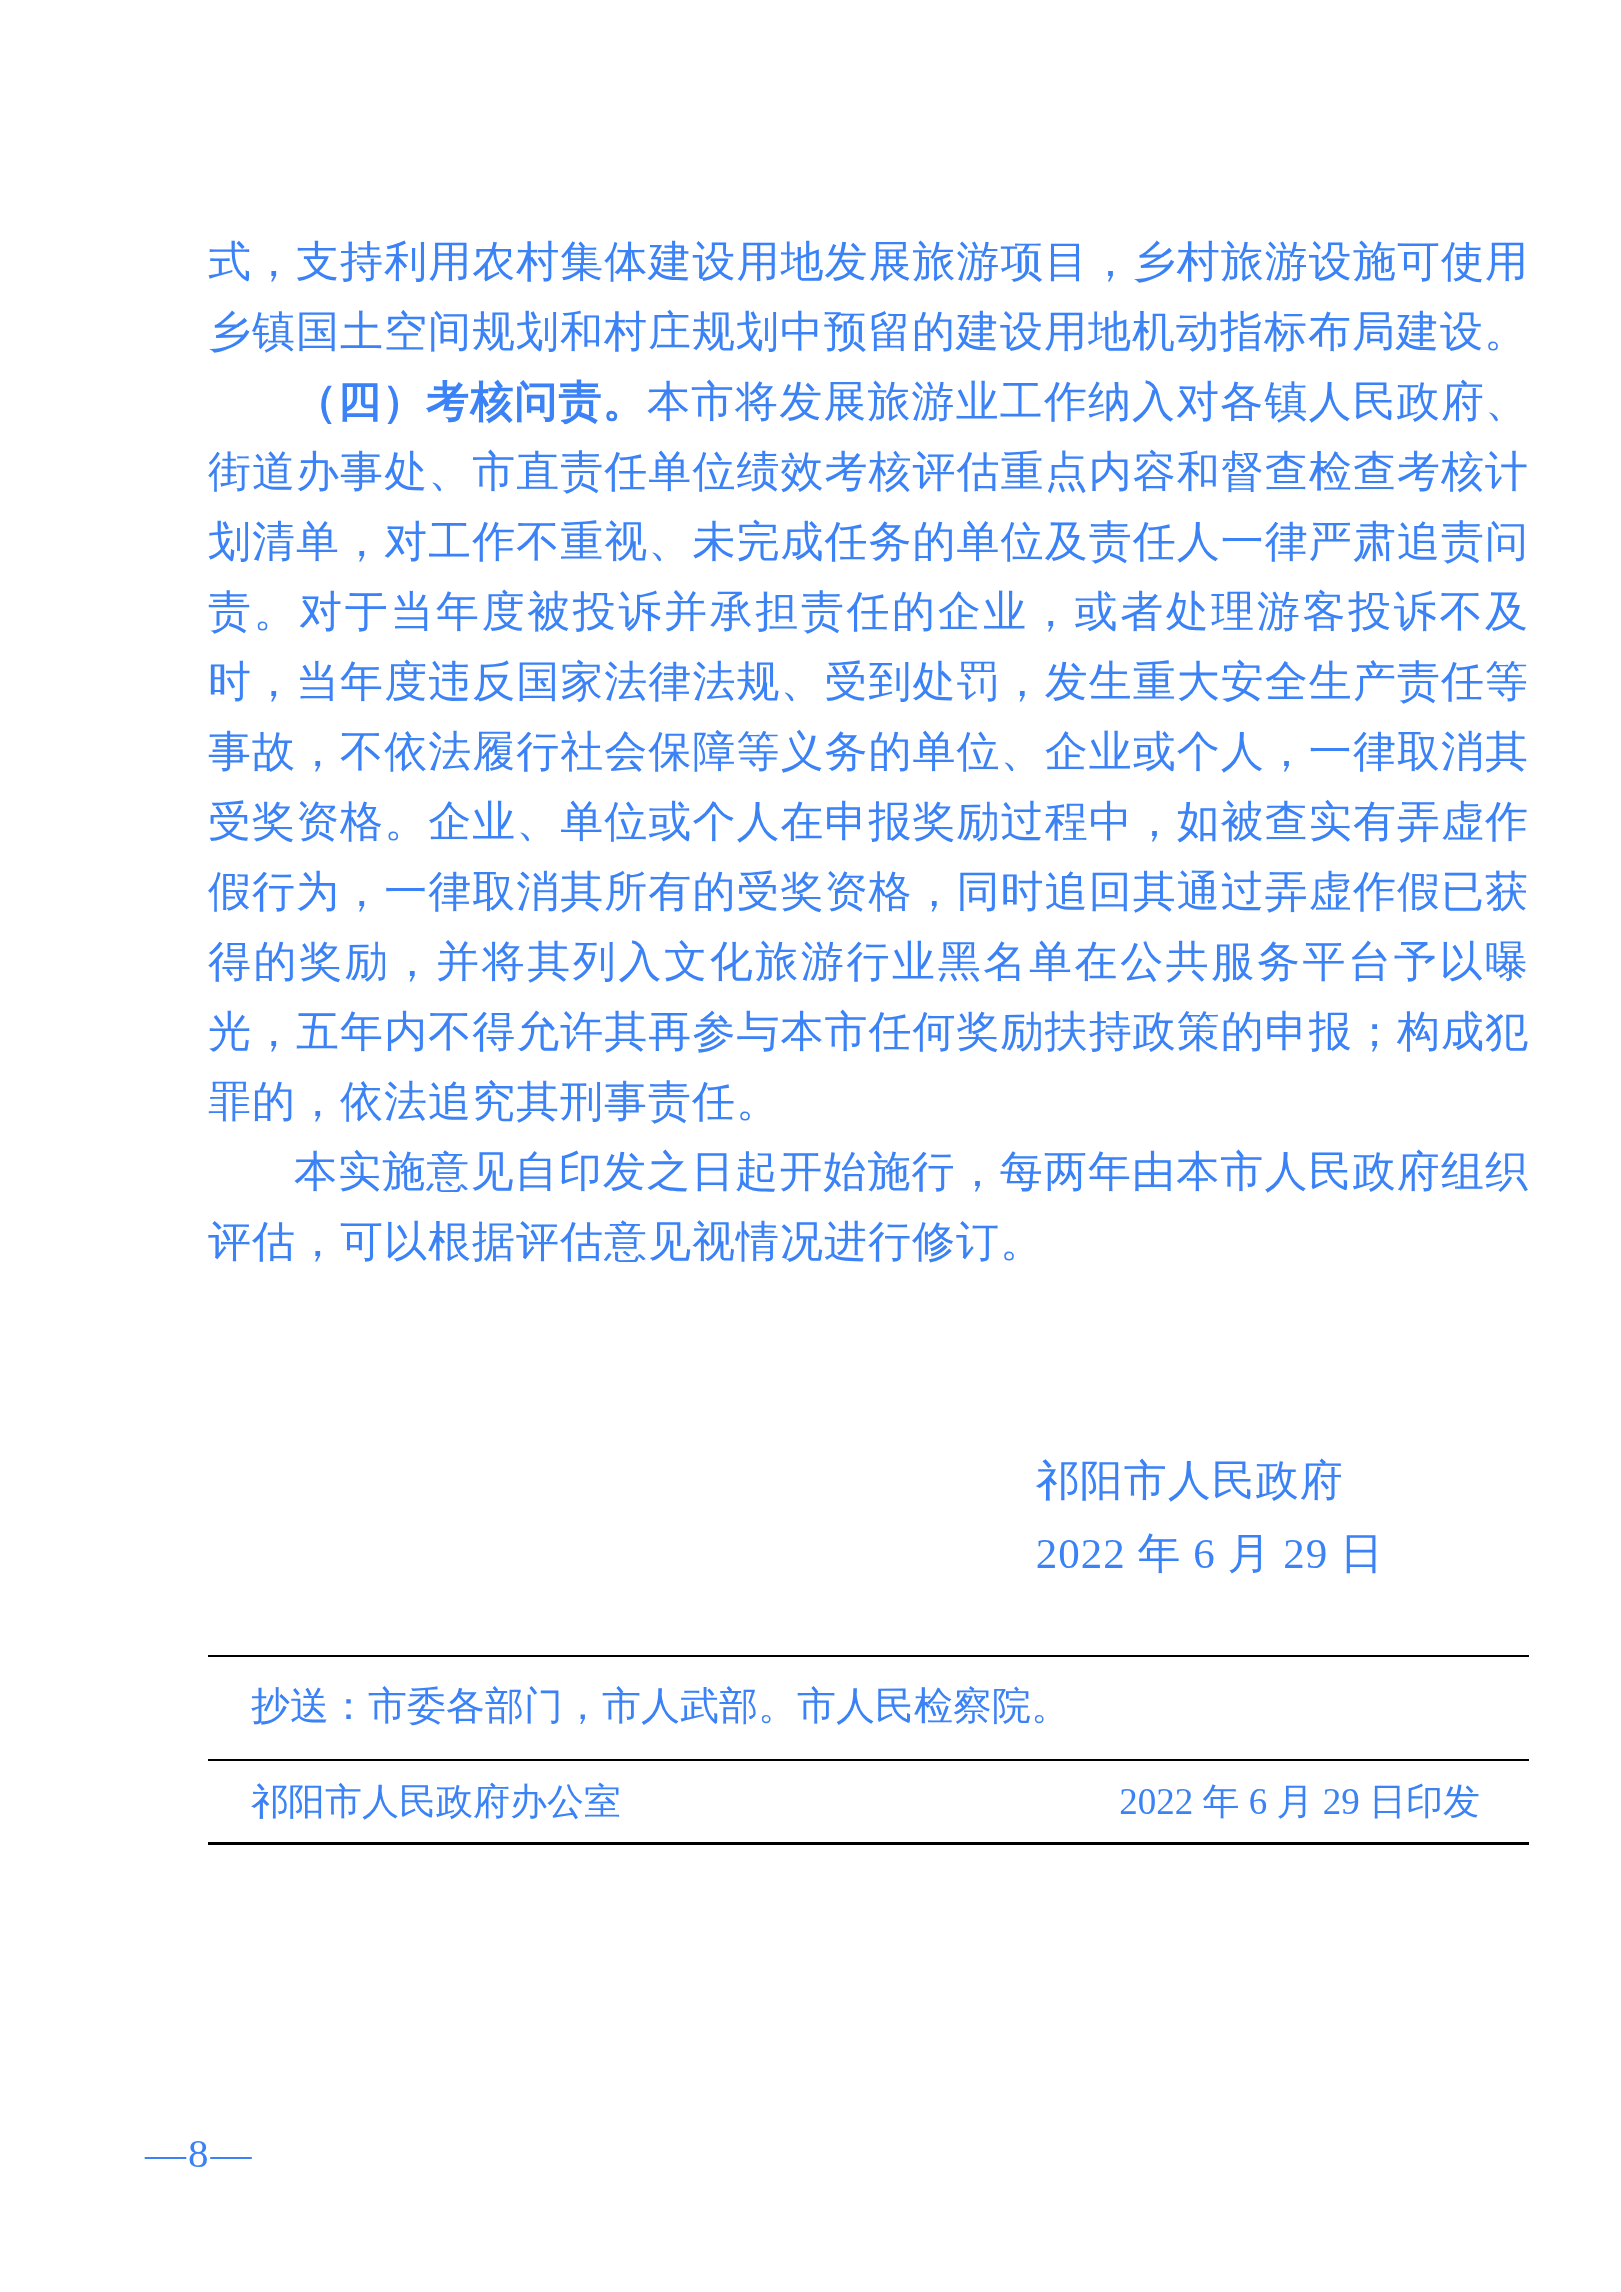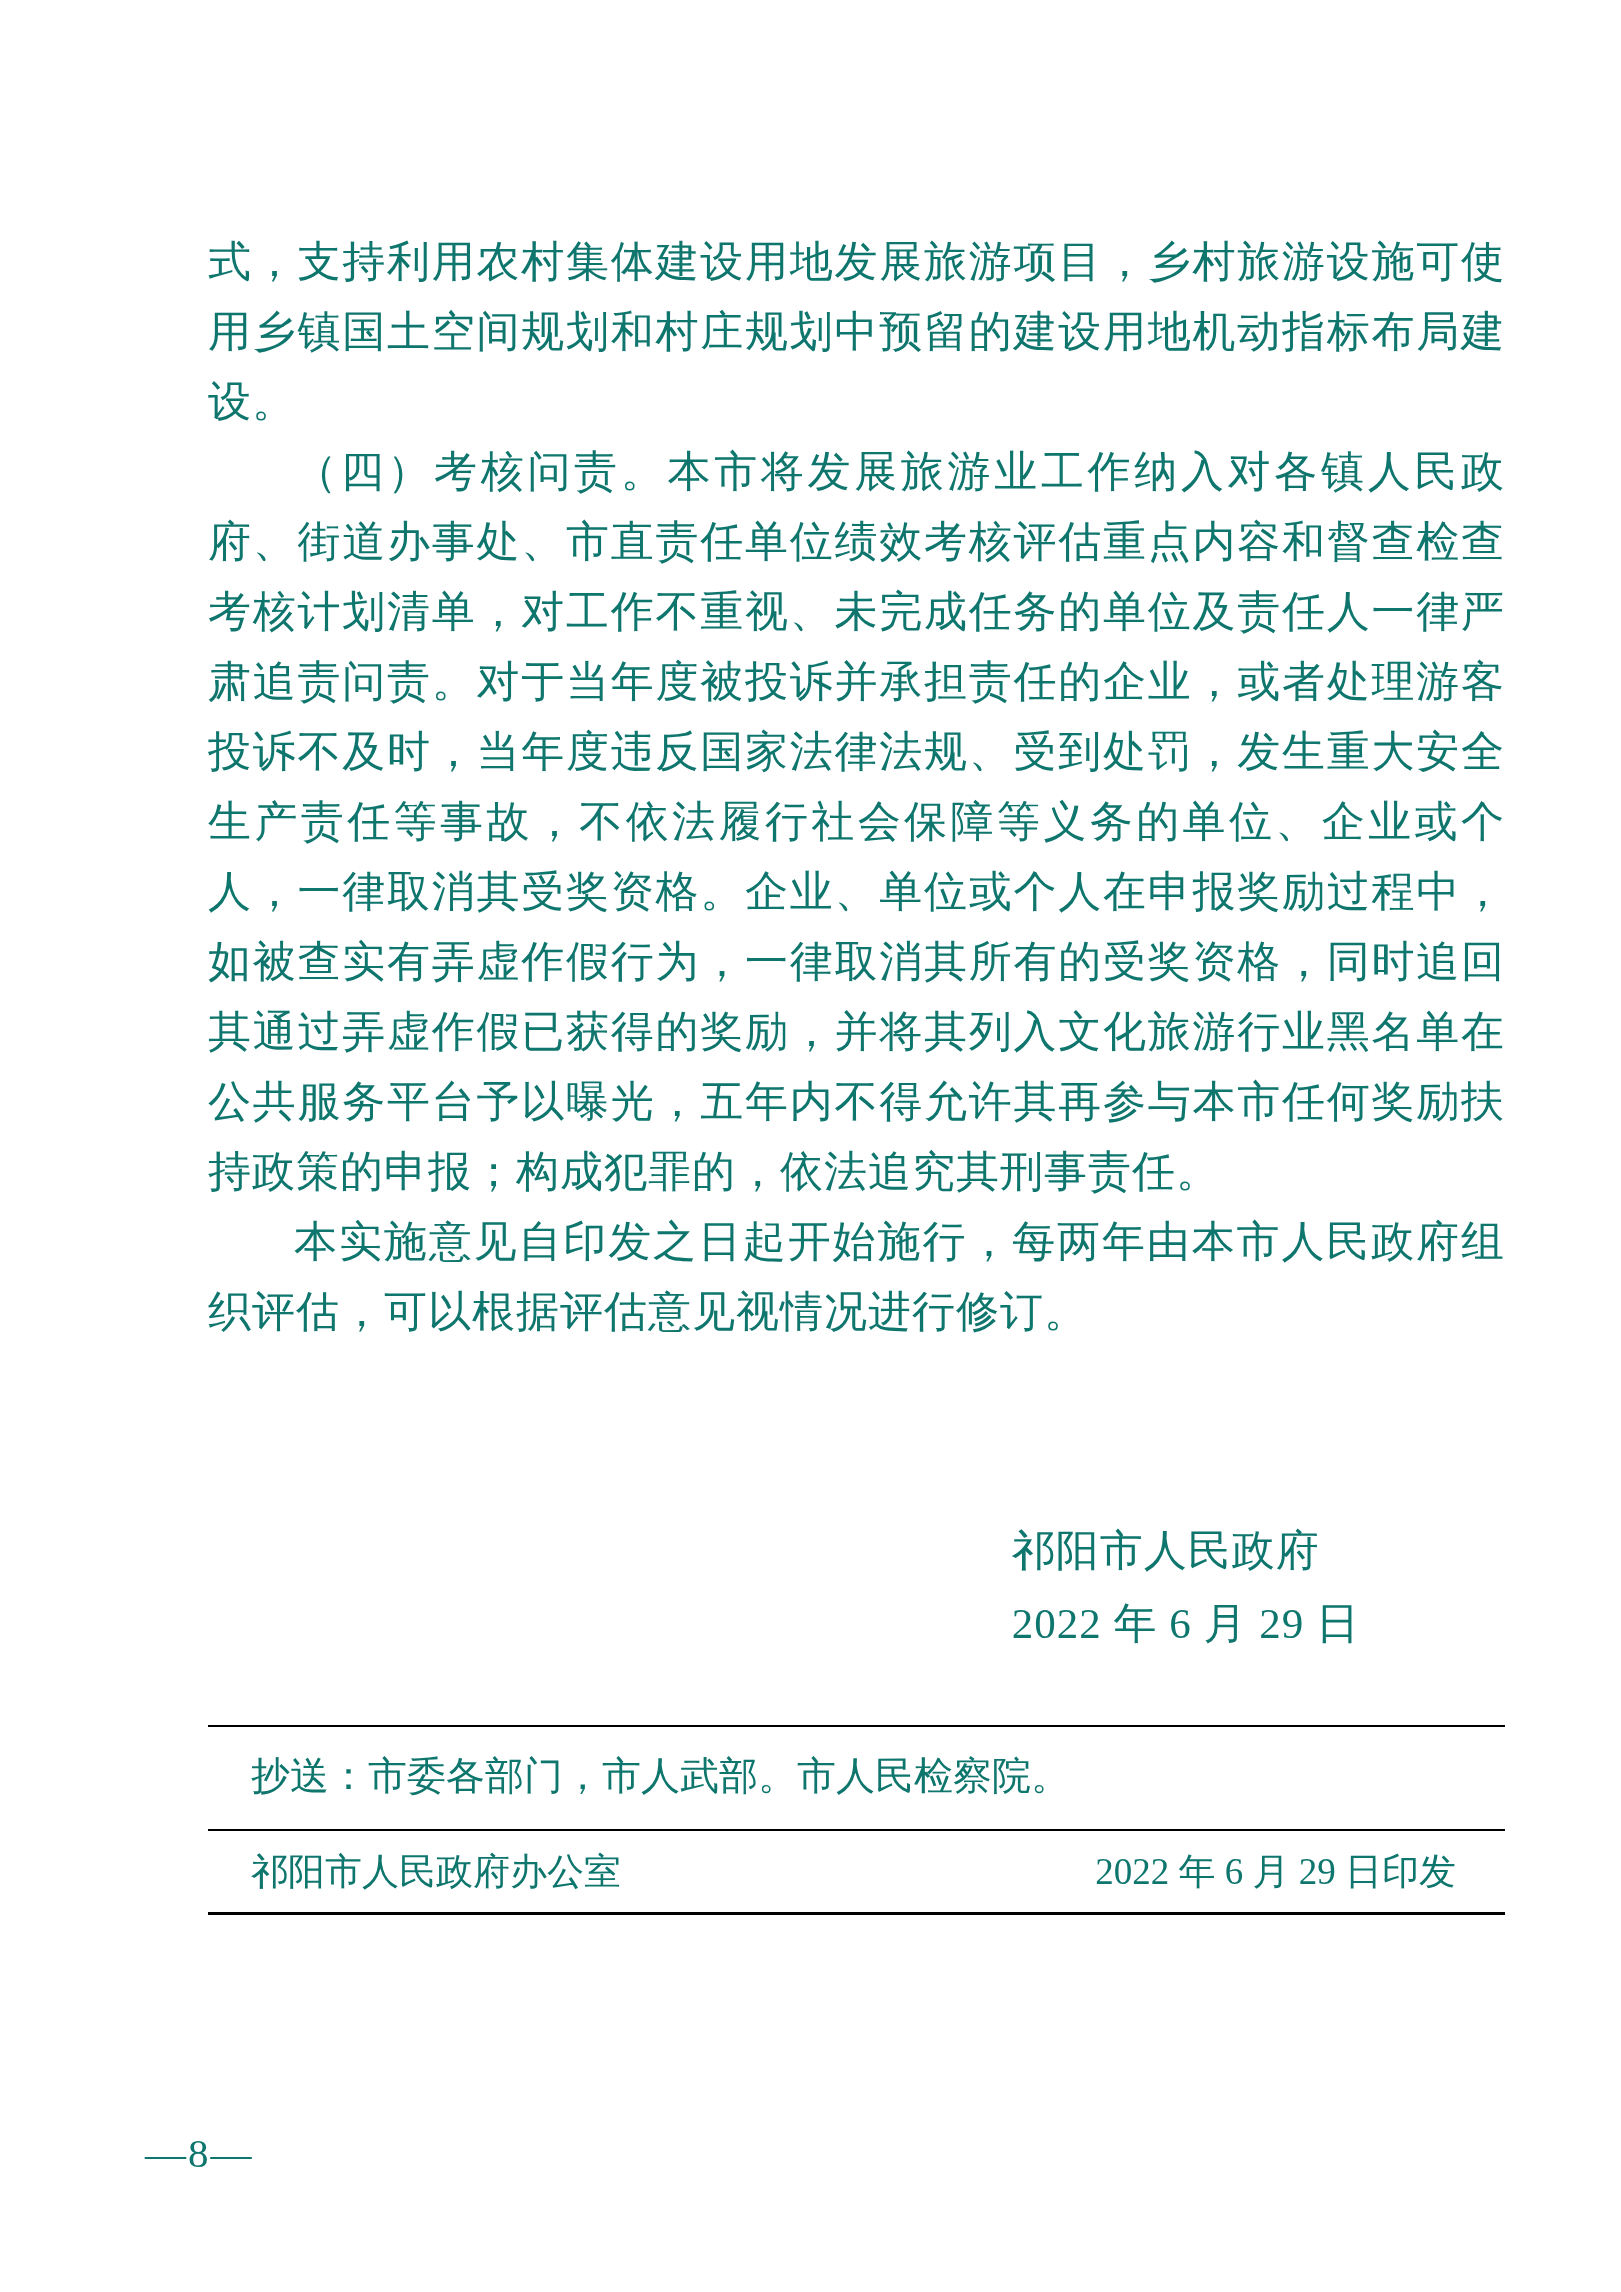--- a/index.html
+++ b/index.html
@@ -6,41 +6,41 @@
     margin: 0;
     padding: 0;
     background: #e8e8e8;
   }
   .page {
     position: relative;
     width: 1621px;
     height: 2293px;
     margin: 0 auto;
     background: #ffffff;
-    color: #0f766e;
+    color: #3b82f6;
     font-family: "Liberation Serif", "DejaVu Serif", serif;
     box-sizing: border-box;
-    padding: 227px 116px 0 208px;
+    padding: 227px 92px 0 208px;
     overflow: hidden;
   }
   .body-text {
     font-size: 43px;
     line-height: 70px;
     letter-spacing: 1px;
     text-align: justify;
   }
   .para {
     margin: 0;
     text-indent: 2em;
   }
   .para.no-indent {
     text-indent: 0;
   }
   .lead-bold {
-    font-weight: 400;
+    font-weight: 700;
   }
   .signature {
     margin-top: 167px;
     margin-left: auto;
     margin-right: 145px;
     width: -moz-fit-content;
     width: fit-content;
     font-size: 43px;
     line-height: 73px;
     letter-spacing: 1px;

